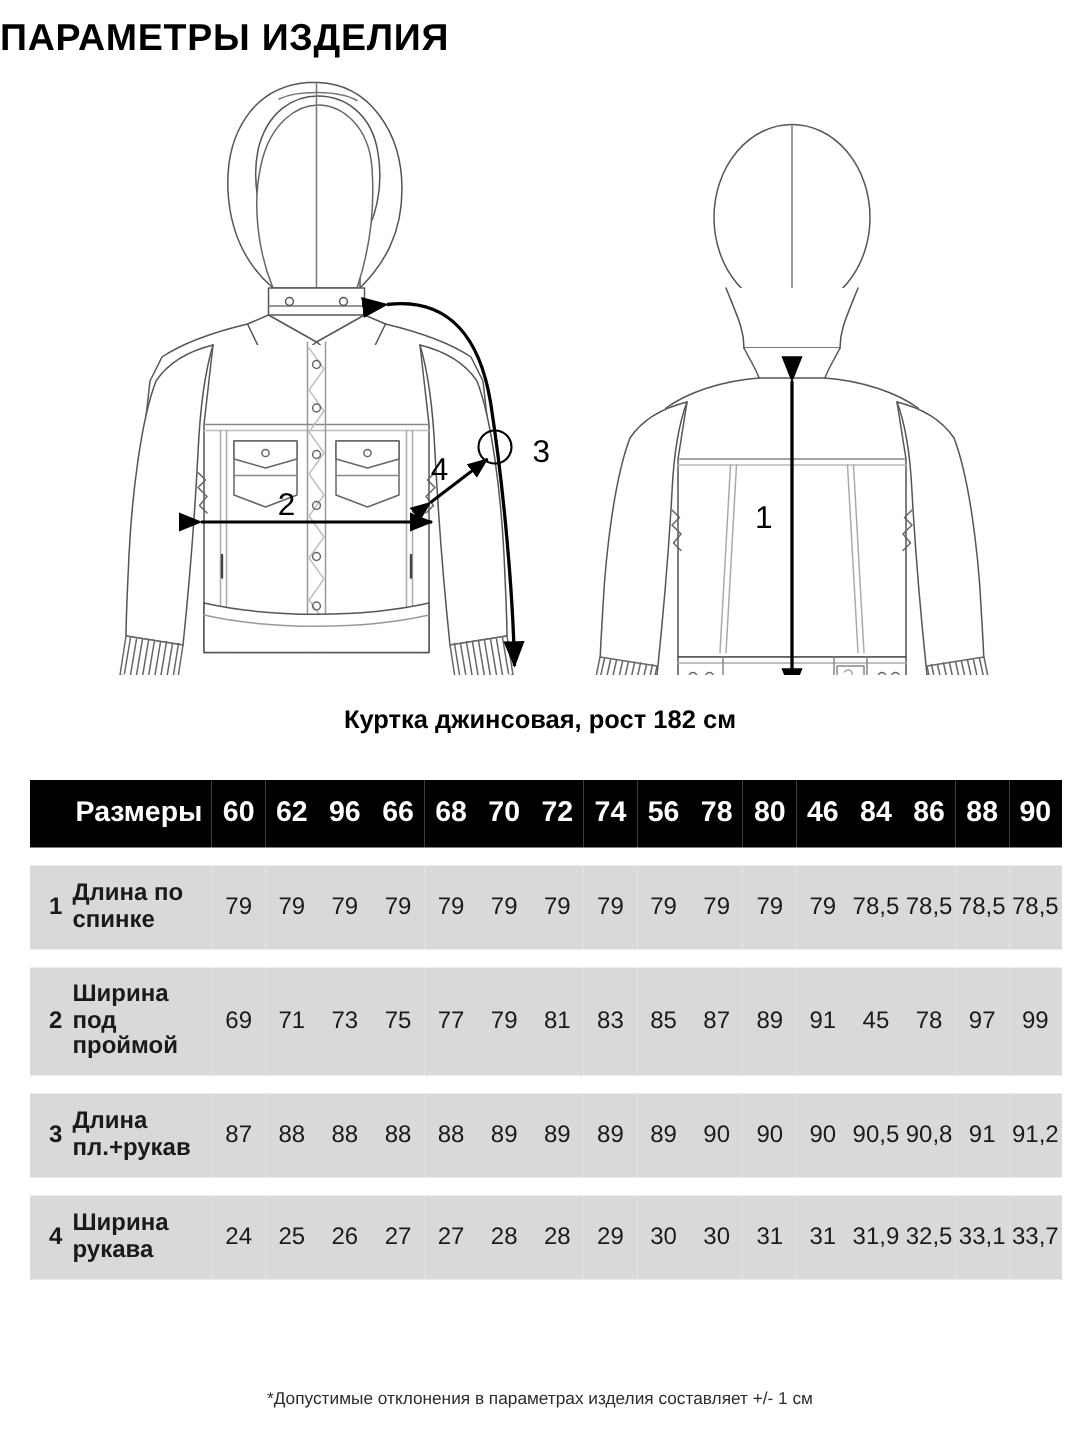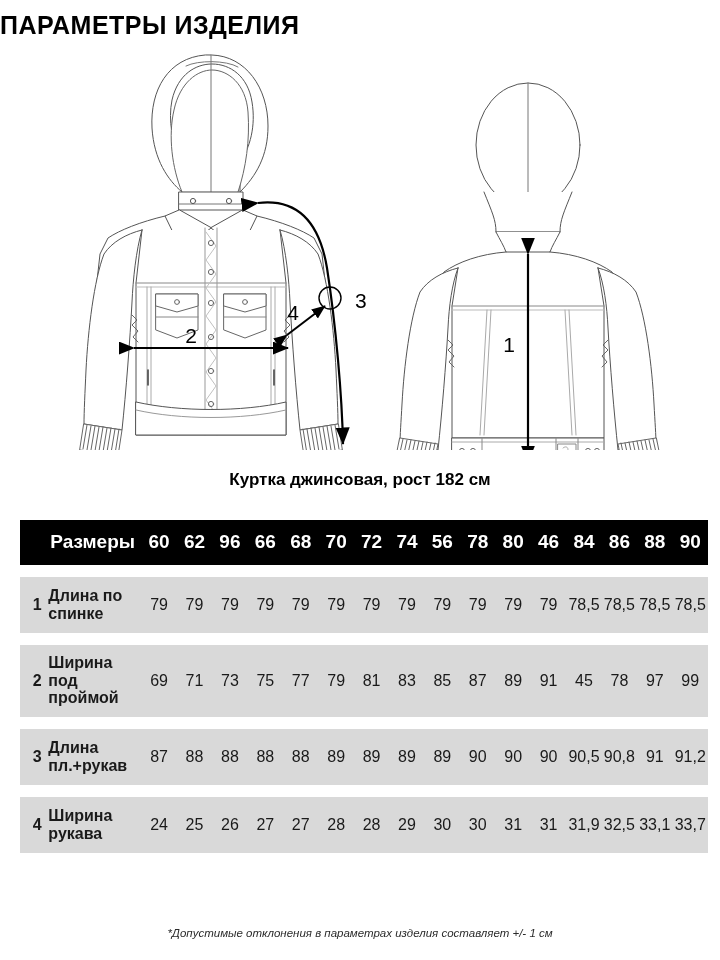--- a/index.html
+++ b/index.html
@@ -102,21 +102,20 @@
 
   
   #footnote {
     position: absolute;
     left: 0;
     right: 0;
     top: 927px;
     text-align: center;
     font-size: 11.5px;
     color: #2b2b2b;
-    font-style: italic;
   }
 
   .dim-label {
     font-family: "Liberation Sans", sans-serif;
     font-size: 21px;
     fill: #000000;
   }
 </style>
 </head>
 <body>

